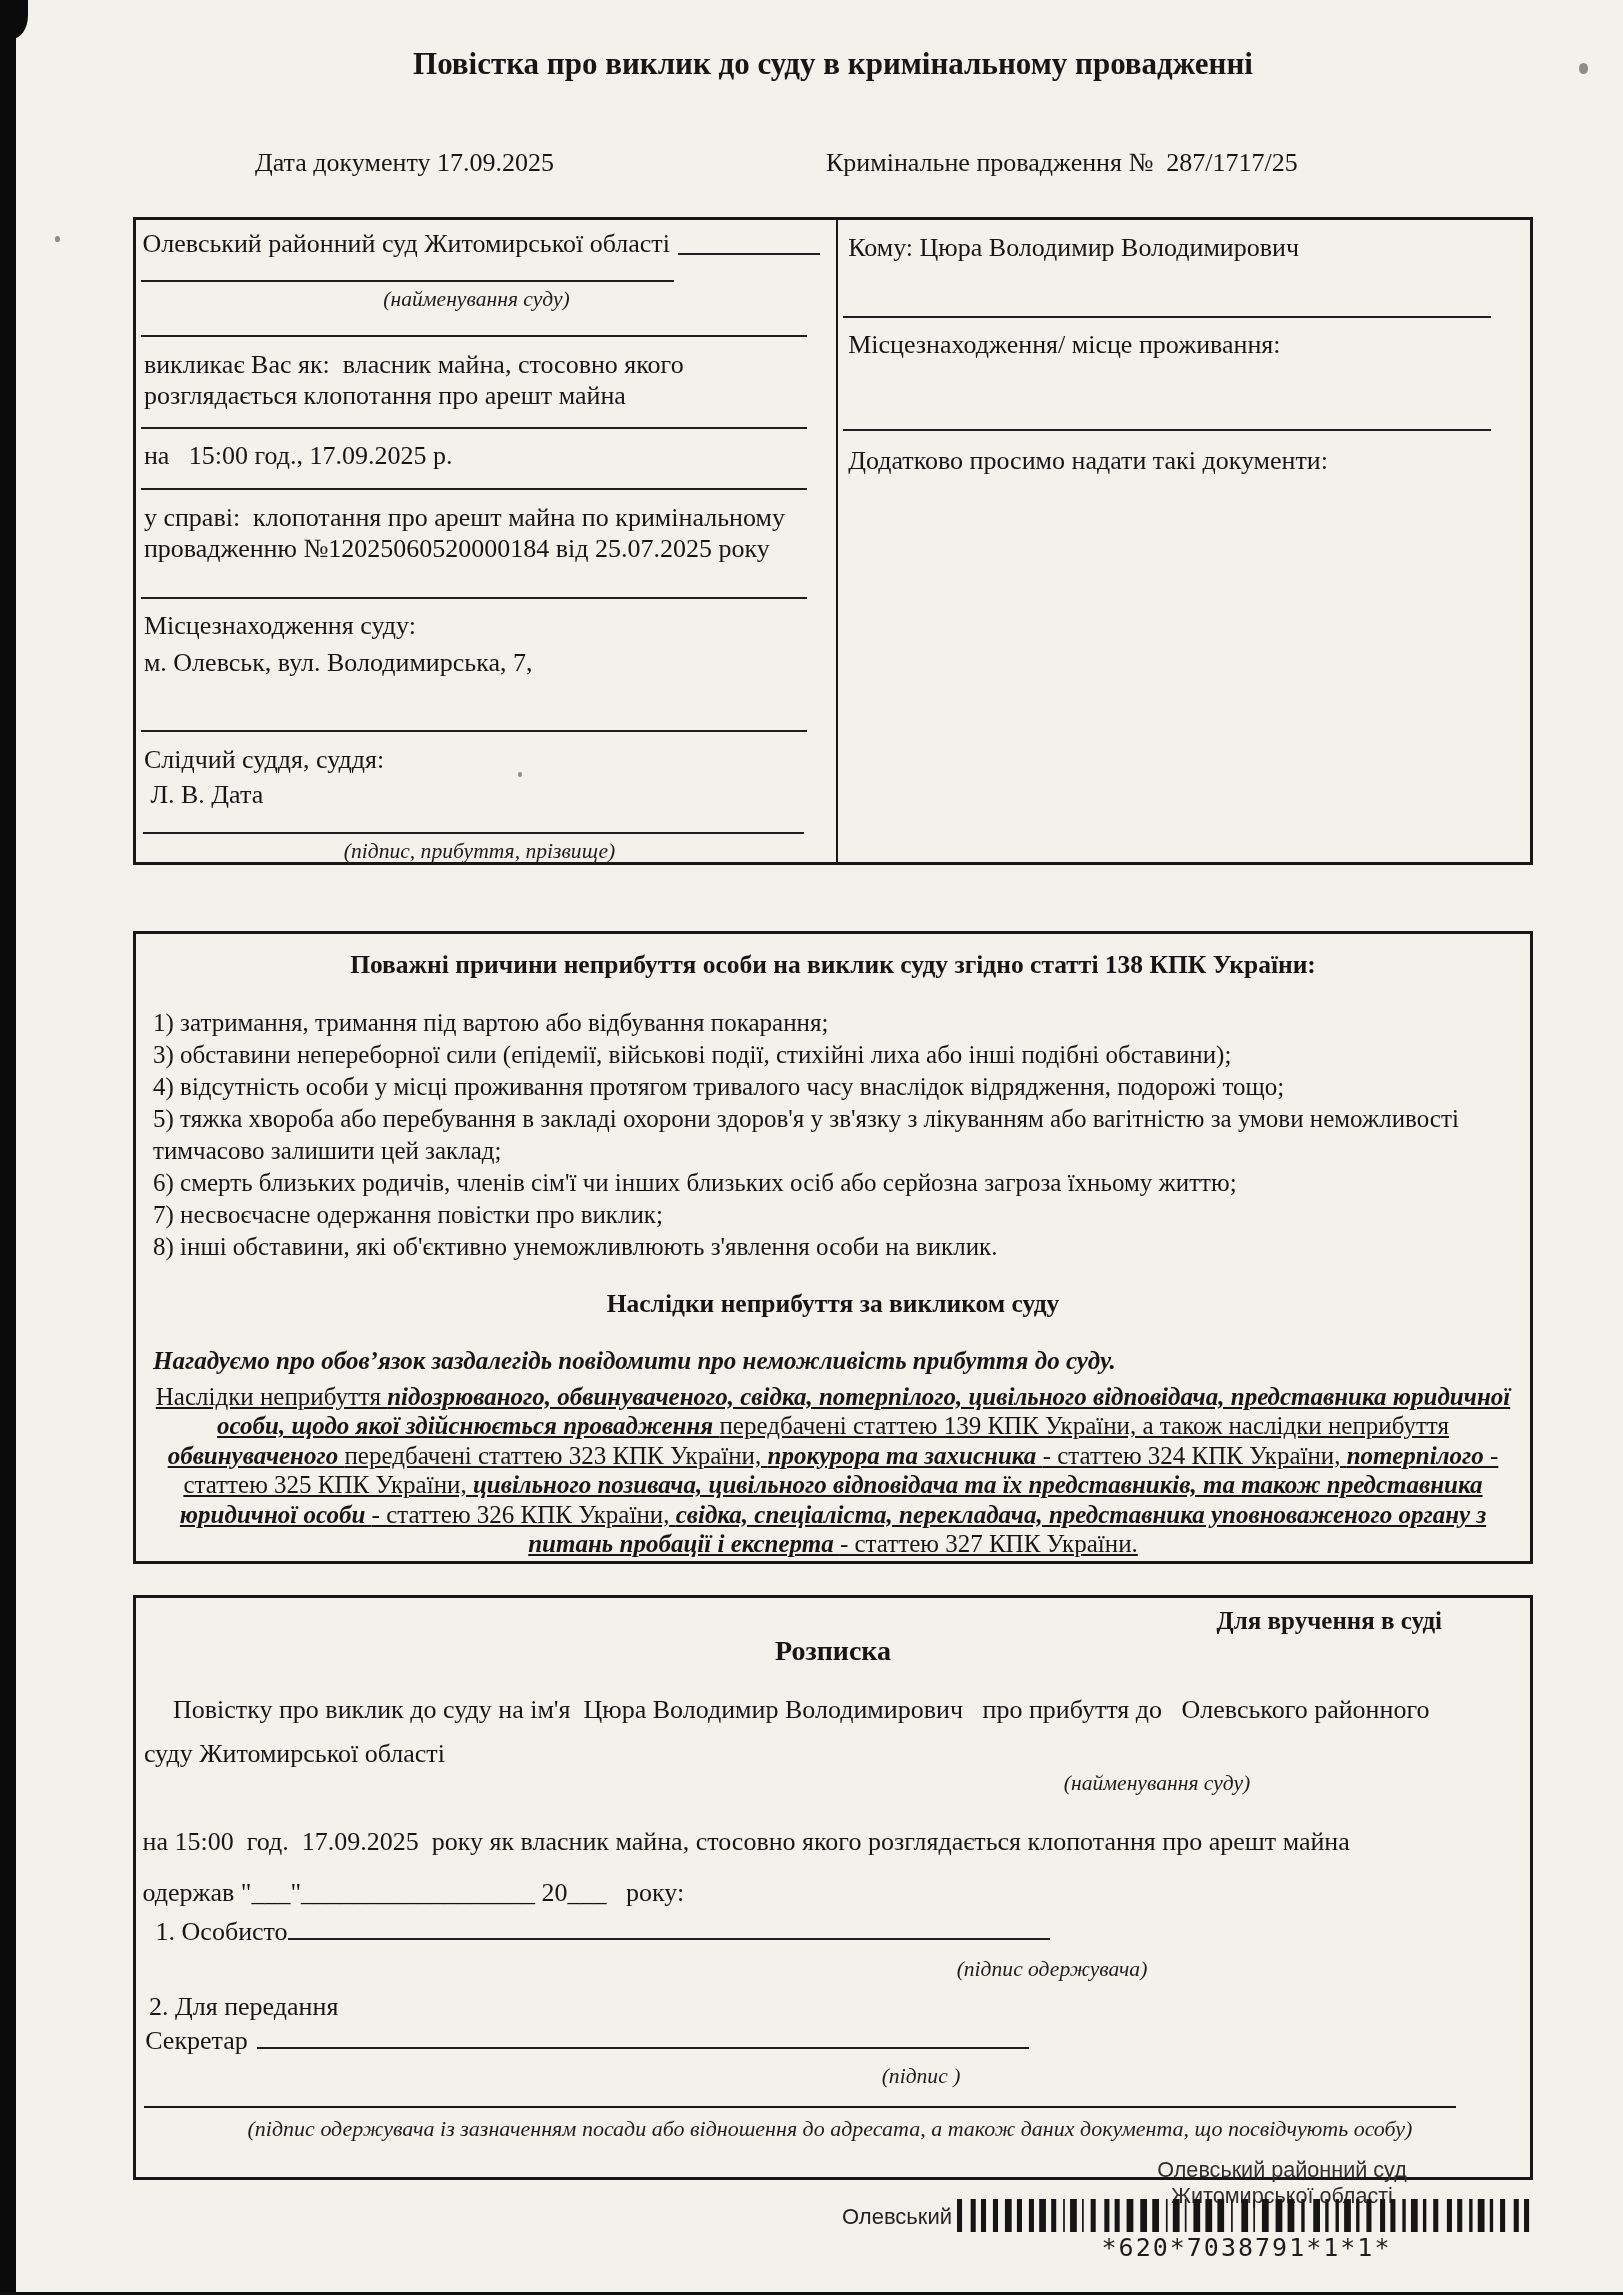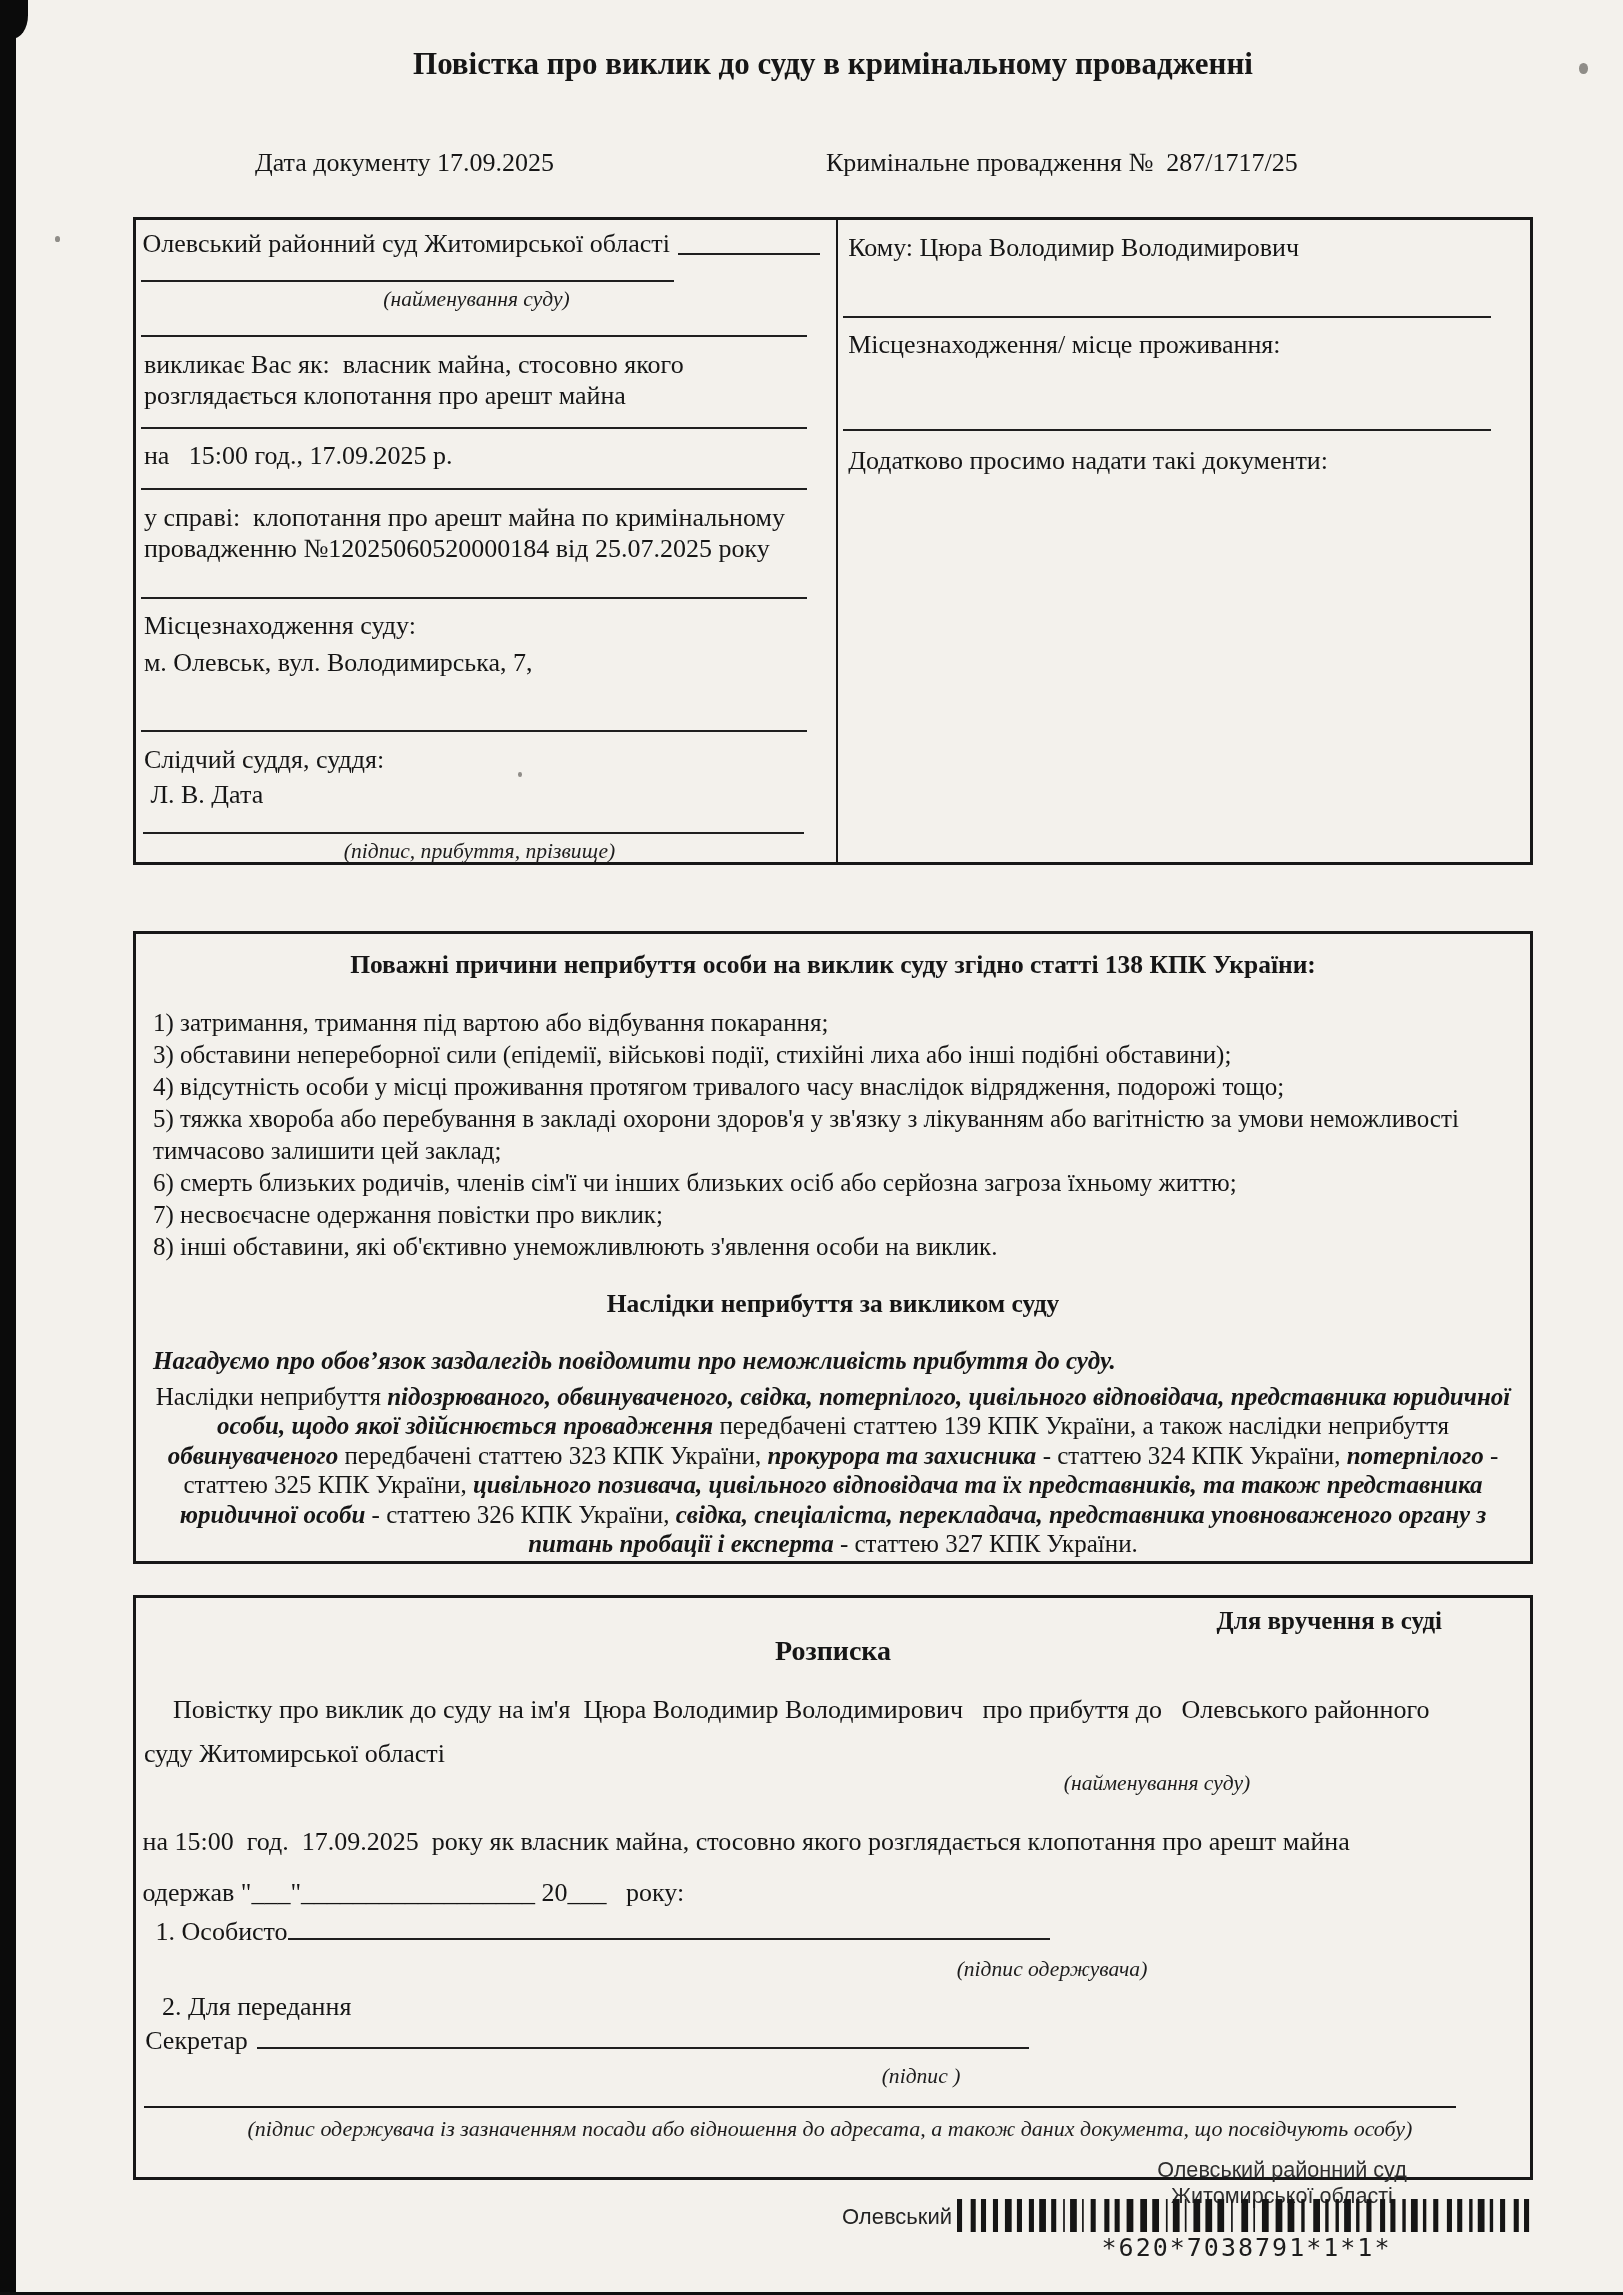--- a/index.html
+++ b/index.html
@@ -21,21 +21,21 @@
   .cell{position:absolute;top:0;bottom:0;}
   .ulspan{display:inline-block;border-bottom:2px solid #1f1f1f;height:22px;vertical-align:baseline;}
   .fillul{flex:1;border-bottom:2px solid #1f1f1f;margin:0 6.5px 3.9px 7.9px;}
   .sans{font-family:"Liberation Sans","DejaVu Sans",sans-serif;}
   .mono{font-family:"DejaVu Sans Mono","Liberation Mono",monospace;}
   .edge-left{position:absolute;left:0;top:0;width:15.7px;height:2295px;background:#0b0b0b;}
   .edge-left-blob{position:absolute;left:0;top:0;width:27.5px;height:39px;background:#0b0b0b;border-radius:0 0 60% 0;}
   .edge-bottom{position:absolute;left:0;top:2292px;width:1623px;height:3.9px;background:#101010;}
   .speck{position:absolute;background:#8f8d88;border-radius:50%;}
   .b2-item{font-size:25px;line-height:32px;}
-  .b2-para{font-size:25px;line-height:29.4px;margin:6.5px 0 0 0;}
+  .b2-para{font-size:25px;line-height:29.4px;margin:6.5px 0 0 0;text-decoration:underline;}
 </style>
 </head>
 <body>
 
 <div class="page">
 
   <div class="edge-left"></div>
   <div class="edge-left-blob"></div>
   <div class="edge-bottom"></div>
   <div class="speck" style="left:1579px;top:63px;width:8.5px;height:10.5px;"></div>
@@ -104,21 +104,21 @@
     <div class="abs t b center" style="left:0;top:37px;width:100%;font-size:28px;">Розписка</div>
     <div class="abs t" style="left:37px;top:97px;">Повістку про виклик до суду на ім'я  Цюра Володимир Володимирович   про прибуття до   Олевського районного</div>
     <div class="abs t" style="left:7.9px;top:141px;">суду Житомирської області</div>
     <div class="abs cap center" style="left:838px;top:173px;width:366px;">(найменування суду)</div>
     <div class="abs t" style="left:6.5px;top:229px;">на 15:00  год.  17.09.2025  року як власник майна, стосовно якого розглядається клопотання про арешт майна</div>
     <div class="abs t" style="left:6.5px;top:280px;">одержав "___"__________________ 20___   року:</div>
     <div class="abs" style="left:19.6px;top:318px;">
       <span class="t">1. Особисто</span><span class="ulspan" style="width:762px;"></span>
     </div>
     <div class="abs cap center" style="left:700px;top:359px;width:432px;">(підпис одержувача)</div>
-    <div class="abs t" style="left:26px;top:394px;">2. Для передання</div>
+    <div class="abs t" style="left:13px;top:394px;">2. Для передання</div>
     <div class="abs" style="left:9.2px;top:427px;">
       <span class="t">Секретар</span><span class="ulspan" style="width:772px;margin-left:9.2px;"></span>
     </div>
     <div class="abs cap center" style="left:654px;top:466px;width:262px;">(підпис )</div>
     <div class="abs hr4" style="left:7.9px;top:508px;width:1312px;"></div>
     <div class="abs cap center" style="left:33px;top:518px;width:1322px;font-size:22px;">(підпис одержувача із зазначенням посади або відношення до адресата, а також даних документа, що посвідчують особу)</div>
   </div>
 
   <div class="abs sans center" style="left:1112px;top:2158px;width:340px;font-size:21.6px;color:#2e2e2e;">Олевський районний суд</div>
   <div class="abs sans center" style="left:1112px;top:2184px;width:340px;font-size:21.6px;color:#2e2e2e;">Житомирської області</div>

